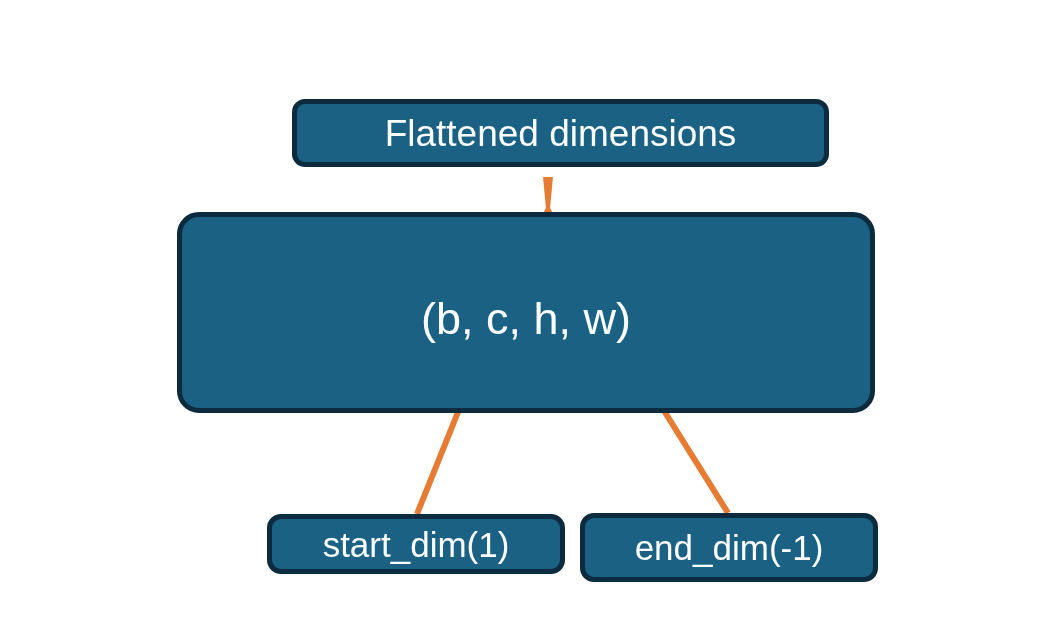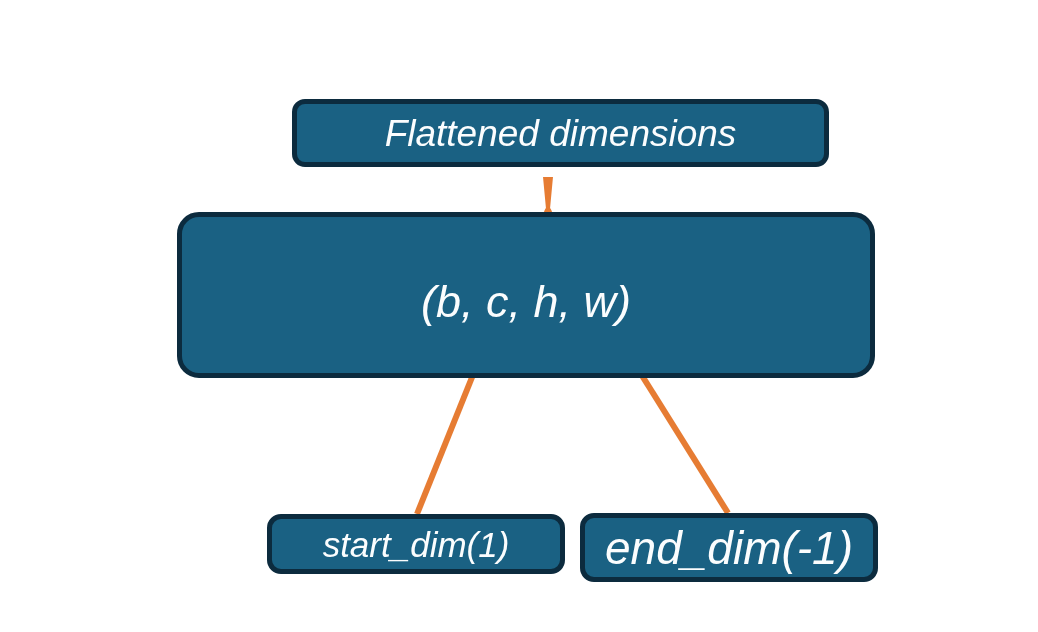--- a/index.html
+++ b/index.html
@@ -12,21 +12,20 @@
   * { margin: 0; padding: 0; box-sizing: border-box; }
   html, body { background: var(--background); }
   body { font-family: "Liberation Sans", "DejaVu Sans", sans-serif; }
 
   .canvas {
     position: relative;
     width: 1038px;
     height: 632px;
     background: var(--background);
     overflow: hidden;
-    font-style: italic;
   }
 
   .node {
     position: absolute;
     background: var(--box-fill);
     border: 5px solid var(--box-border);
     color: var(--text-color);
     display: flex;
     align-items: center;
     justify-content: center;
@@ -36,38 +35,38 @@
 
   .node--title {
     left: 292px; top: 99px;
     width: 537px; height: 68px;
     border-radius: 13px;
     font-size: 37px;
   }
 
   .node--tensor {
     left: 177px; top: 212px;
-    width: 698px; height: 166px;
+    width: 698px; height: 201px;
     border-radius: 22px;
     font-size: 45px;
   }
   .node--tensor .node__label { margin-top: 12px; }
 
   .node--start {
     left: 267px; top: 514px;
     width: 298px; height: 60px;
     border-radius: 14px;
     font-size: 35px;
   }
 
   .node--end {
     left: 580px; top: 513px;
     width: 298px; height: 69px;
     border-radius: 14px;
-    font-size: 46px;
+    font-size: 35px;
   }
 
   .connector-layer {
     position: absolute;
     left: 0; top: 0;
     width: 1038px; height: 632px;
     pointer-events: none;
   }
 
   .orange-stroke {

